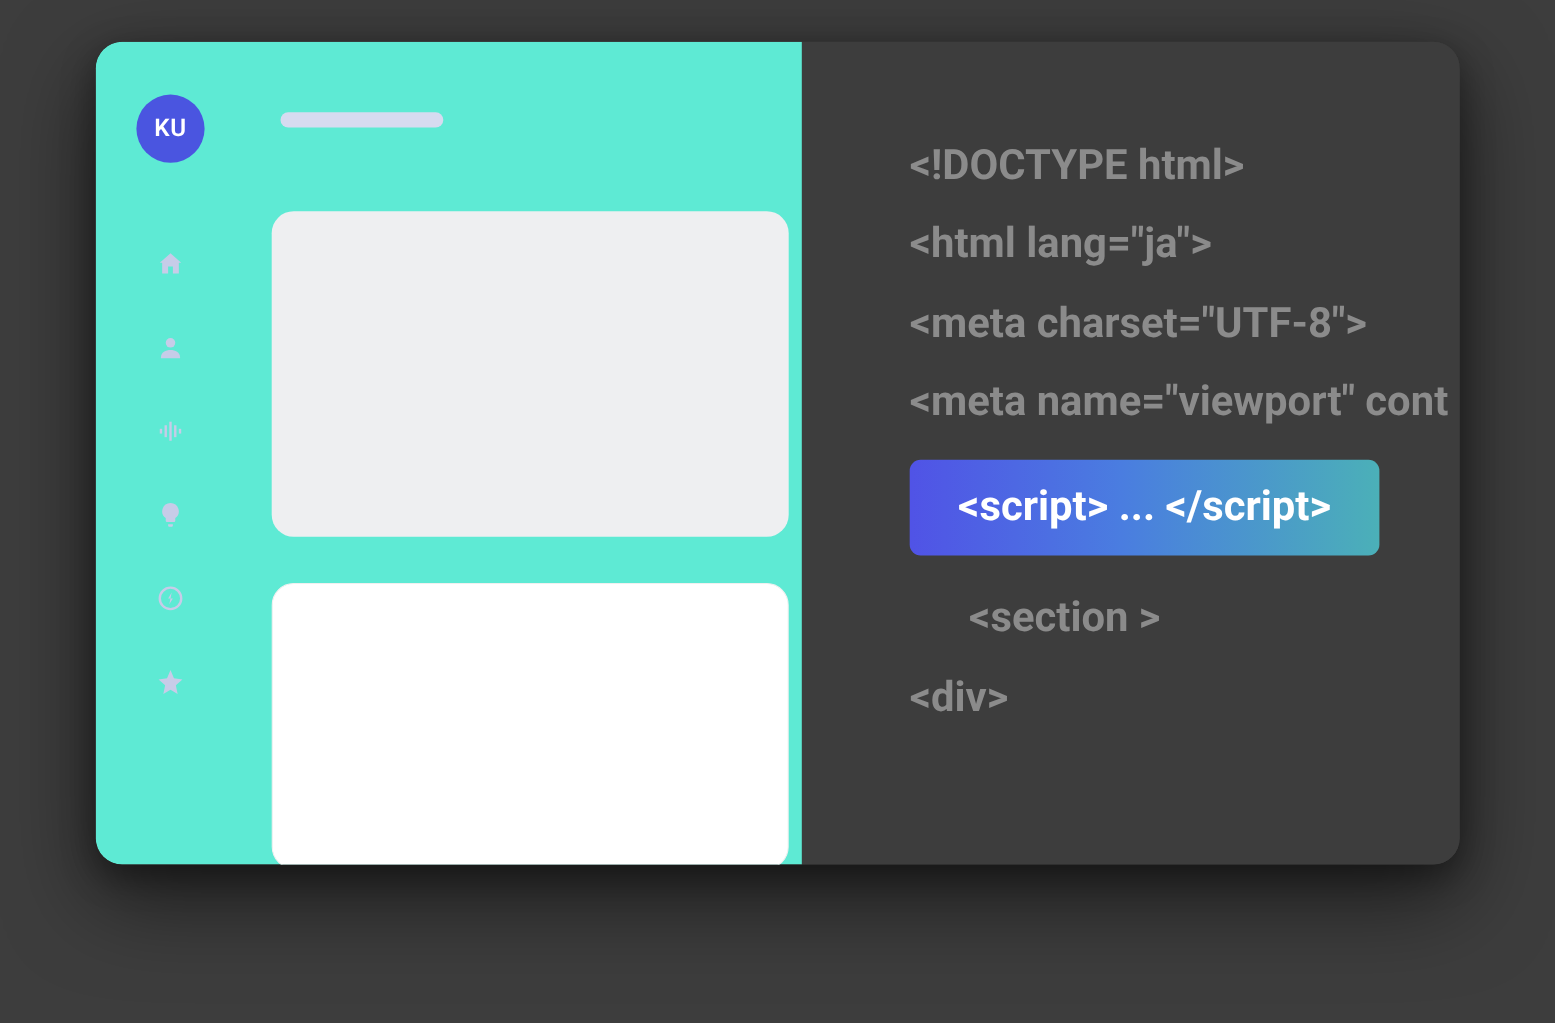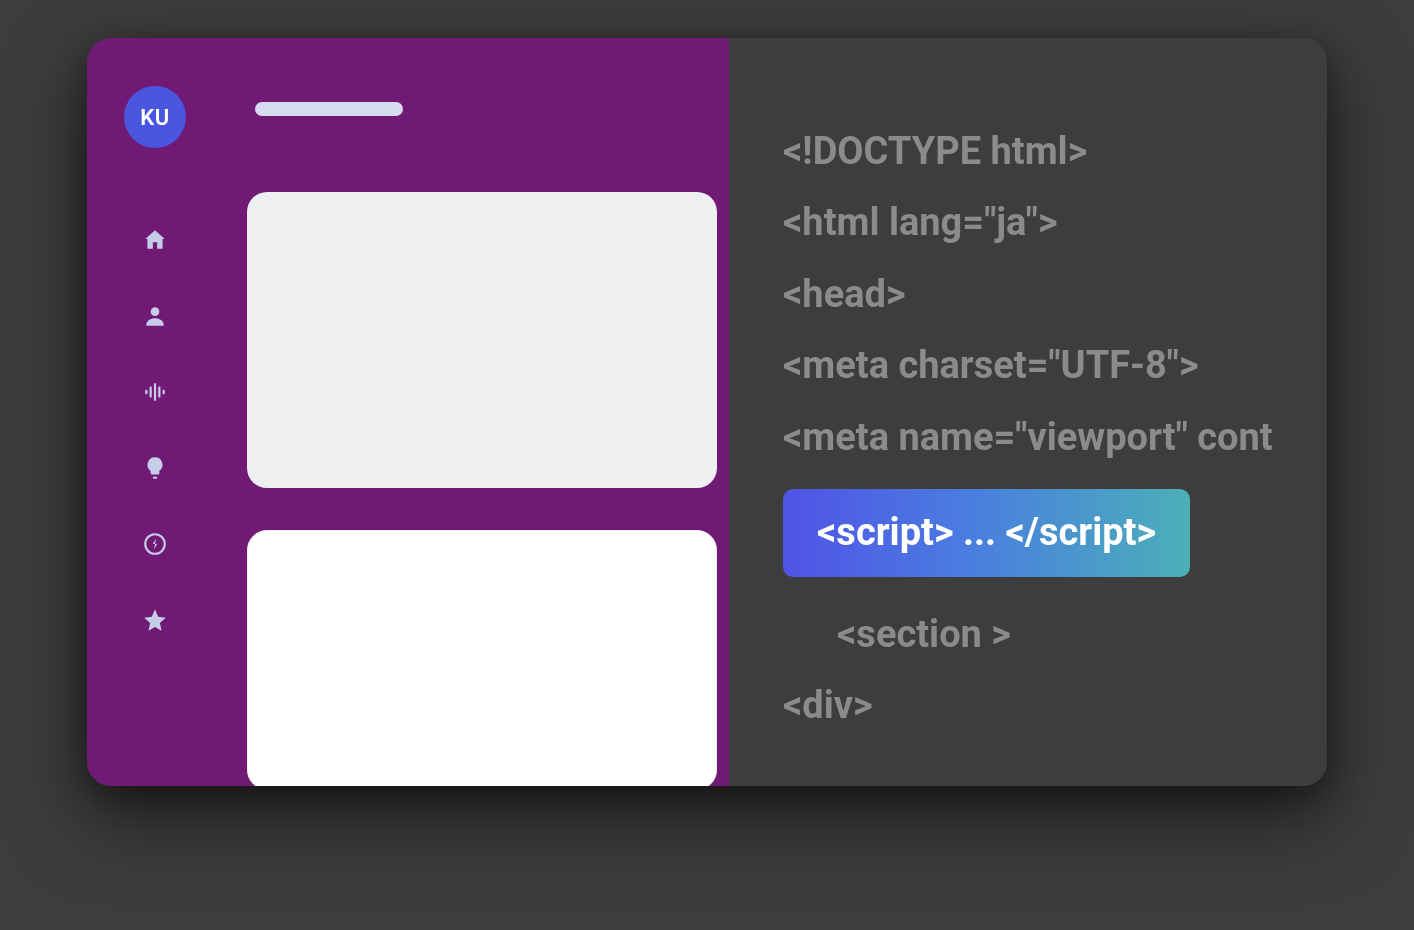--- a/index.html
+++ b/index.html
@@ -20,21 +20,21 @@
       background: #3d3d3d;
       border-radius: 24px;
       overflow: hidden;
       display: flex;
       box-shadow: 0 30px 80px rgba(0,0,0,0.55), 0 10px 30px rgba(0,0,0,0.35);
       position: relative;
     }
     .left-pane {
       width: 642px;
       height: 100%;
-      background: #701a75;
+      background: #5eead4;
       display: flex;
       border-top-left-radius: 24px;
       border-bottom-left-radius: 24px;
     }
     .sidebar {
       width: 136px;
       height: 100%;
       display: flex;
       flex-direction: column;
       align-items: center;
@@ -105,28 +105,29 @@
       padding: 78px 0 0 54px;
       overflow: hidden;
     }
     .code {
       font-family: "Segoe UI", -apple-system, Roboto, sans-serif;
       font-size: 38px;
       font-weight: 700;
       color: #8b8b8b;
       line-height: 1.88;
       white-space: nowrap;
+      margin-left: 44px;
     }
     .code-line { display: block; }
     .code-line.indent { padding-left: 54px; }
     .script-highlight {
       display: inline-block;
       background: linear-gradient(90deg, #5053e6 0%, #4a7de0 45%, #4bb0b8 100%);
       color: #ffffff;
-      padding: 0px 34px;
+      padding: 0px 44px;
       border-radius: 10px;
       margin: 16px 0 22px 0;
       font-weight: 700;
       line-height: 2.3;
     }
   </style>
 </head>
 <body>
 
 <div class="window">
@@ -177,21 +178,20 @@
     <div class="content">
       <div class="title-placeholder"></div>
       <div class="card gray"></div>
       <div class="card white"></div>
     </div>
   </div>
   <div class="right-pane">
     <div class="code">
       <span class="code-line">&lt;!DOCTYPE html&gt;</span>
       <span class="code-line">&lt;html lang="ja"&gt;</span>
-      <span class="code-line">&lt;head&gt;</span>
       <span class="code-line">&lt;meta charset="UTF-8"&gt;</span>
       <span class="code-line">&lt;meta name="viewport" cont</span>
       <span class="script-highlight">&lt;script&gt; ... &lt;/script&gt;</span>
       <span class="code-line indent">&lt;section &gt;</span>
       <span class="code-line">&lt;div&gt;</span>
     </div>
   </div>
 </div>
 
 </body></html>

